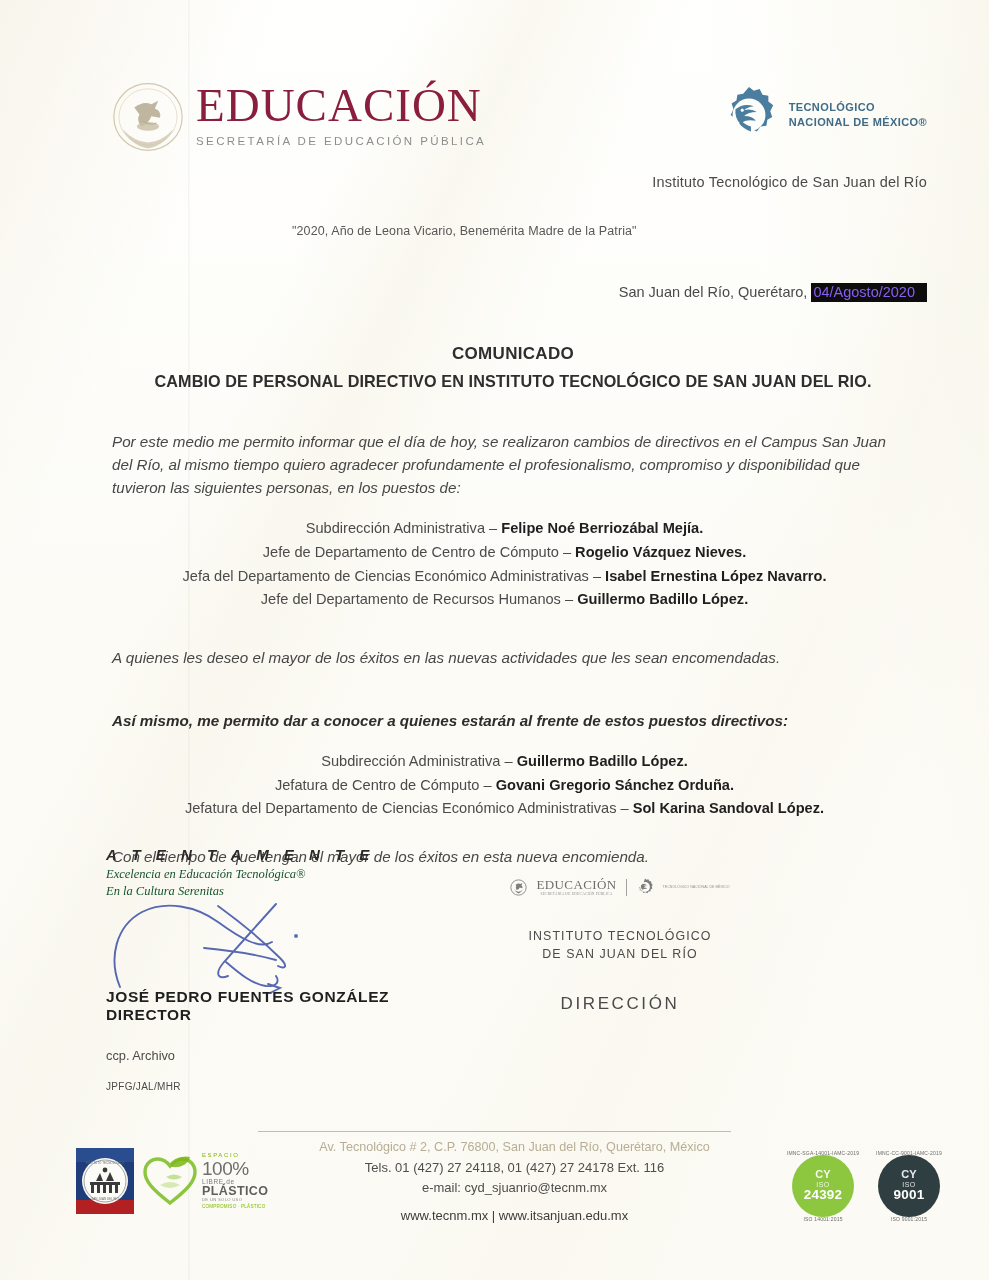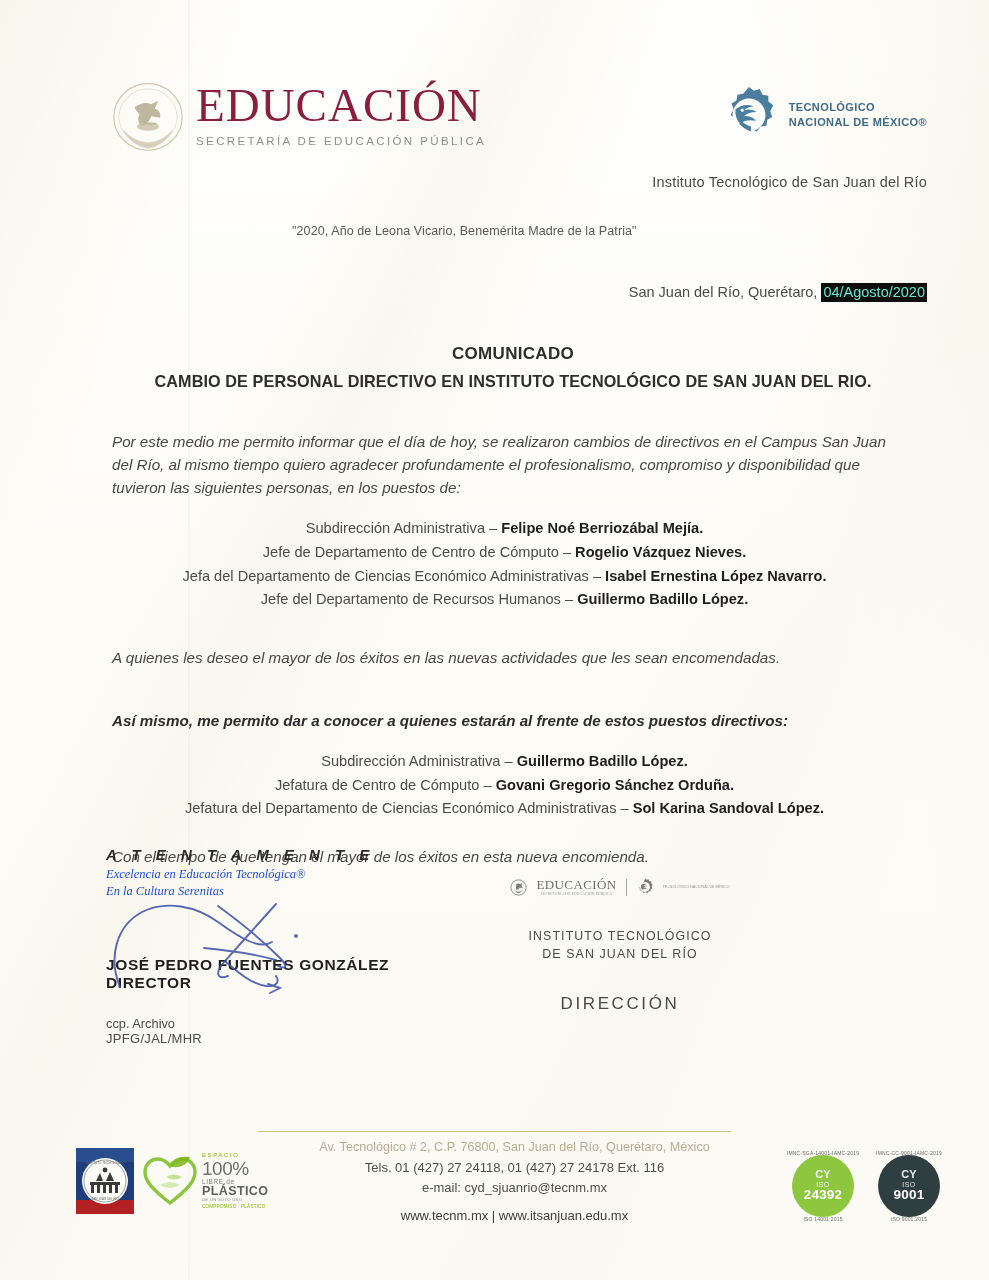--- a/index.html
+++ b/index.html
@@ -45,45 +45,45 @@
   .sep-sub{
     font-size:11.5px;letter-spacing:2.4px;color:#8d8d8d;margin-top:6px;
   }
   .tecnm{position:absolute;right:62px;top:86px;display:flex;align-items:center;gap:11px;}
   .tecnm-text{font-size:11px;font-weight:bold;color:#3f6b87;line-height:1.35;letter-spacing:.4px;}
 
   
   .inst-line{position:absolute;right:62px;top:174px;font-size:14.5px;color:#4a4a4a;letter-spacing:.2px;}
   .year-motto{position:absolute;left:292px;top:224px;font-size:12.5px;color:#585858;letter-spacing:.1px;}
   .place-date{position:absolute;right:62px;top:284px;font-size:14.5px;color:#4a4a4a;white-space:nowrap;}
-  .hl{background:#0d0d0d;color:#5eead4;padding:1px 2px 2px 2px;}
+  .hl{background:#0d0d0d;color:#8b5cf6;padding:1px 12px 2px 2px;}
 
   
   .titles{position:absolute;left:0;right:0;top:344px;text-align:center;padding-left:37px;}
   .t1{font-size:17px;font-weight:bold;color:#2e2e2e;letter-spacing:.3px;}
   .t2{font-size:16.2px;font-weight:bold;color:#2e2e2e;letter-spacing:.1px;margin-top:8px;}
 
   
   .body-wrap{position:absolute;left:112px;right:92px;top:430px;}
   .para{font-size:15.2px;line-height:1.52;color:#474747;text-align:left;font-style:italic;}
   .para.bold{font-weight:bold;color:#2d2d2d;}
   .list{margin-top:18px;text-align:center;font-size:14.6px;line-height:1.62;color:#4b4b4b;}
   .list .row{white-space:nowrap;}
   .list b{color:#1f1f1f;font-weight:bold;}
   .gap-24{height:24px;} .gap-34{height:34px;} .gap-40{height:40px;}
 
   
   .sig-block{position:absolute;left:106px;top:846px;width:420px;}
   .atte{font-size:15px;font-weight:bold;letter-spacing:5.5px;color:#2b2b2b;font-style:italic;}
-  .slogan{font-family:"Liberation Serif", serif;font-style:italic;font-size:12.5px;color:#1d4ed8;line-height:1.35;margin-top:3px;}
+  .slogan{font-family:"Liberation Serif", serif;font-style:italic;font-size:12.5px;color:#14532d;line-height:1.35;margin-top:3px;}
   .sig-svg{position:absolute;left:-6px;top:46px;pointer-events:none;}
-  .sig-name{margin-top:56px;font-size:15.5px;font-weight:bold;color:#1f1f1f;letter-spacing:.6px;}
+  .sig-name{margin-top:88px;font-size:15.5px;font-weight:bold;color:#1f1f1f;letter-spacing:.6px;}
   .sig-role{font-size:15.5px;font-weight:bold;color:#1f1f1f;letter-spacing:.6px;}
   .ccp{margin-top:24px;font-size:12.8px;color:#4b4b4b;}
-  .initials{font-size:13px;color:#4b4b4b;letter-spacing:.3px;}
+  .initials{margin-top:18px;font-size:10px;color:#4b4b4b;letter-spacing:.3px;}
 
   
   .stamp{position:absolute;left:500px;top:878px;width:240px;text-align:center;color:#4e4e4e;}
   .stamp-logos{display:flex;align-items:center;justify-content:center;gap:9px;opacity:.8;}
   .stamp-edu{font-family:"Liberation Serif", serif;font-size:13px;color:#4a4a4a;letter-spacing:.4px;line-height:1;}
   .stamp-edu small{display:block;font-size:3.6px;letter-spacing:.2px;color:#777;margin-top:2px;}
   .stamp-div{width:1px;height:17px;background:#8e8e8e;}
   .stamp-tec small{display:block;font-size:3.6px;color:#777;line-height:1.25;text-align:left;}
   .stamp-inst{margin-top:30px;font-size:12.4px;letter-spacing:1.1px;line-height:1.5;color:#4a4a4a;}
   .stamp-dir{margin-top:30px;font-size:17px;letter-spacing:2.6px;color:#4a4a4a;}

